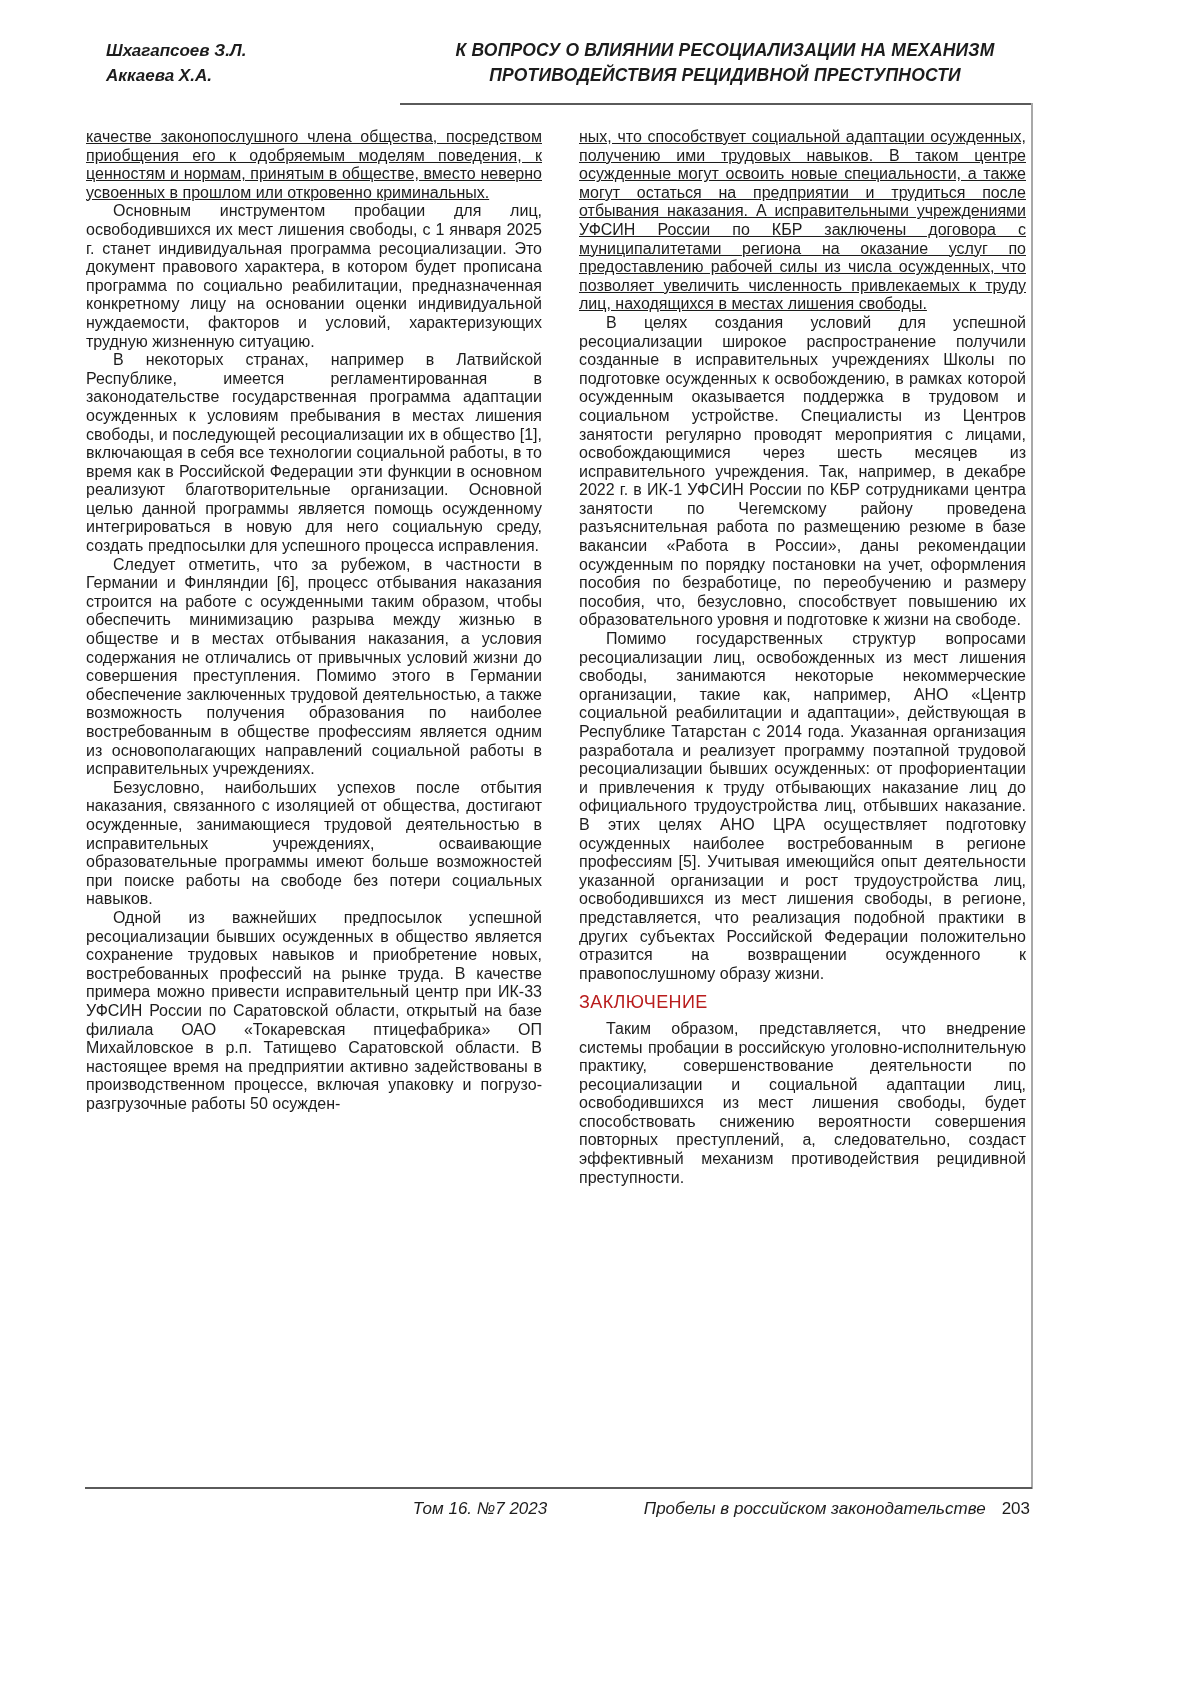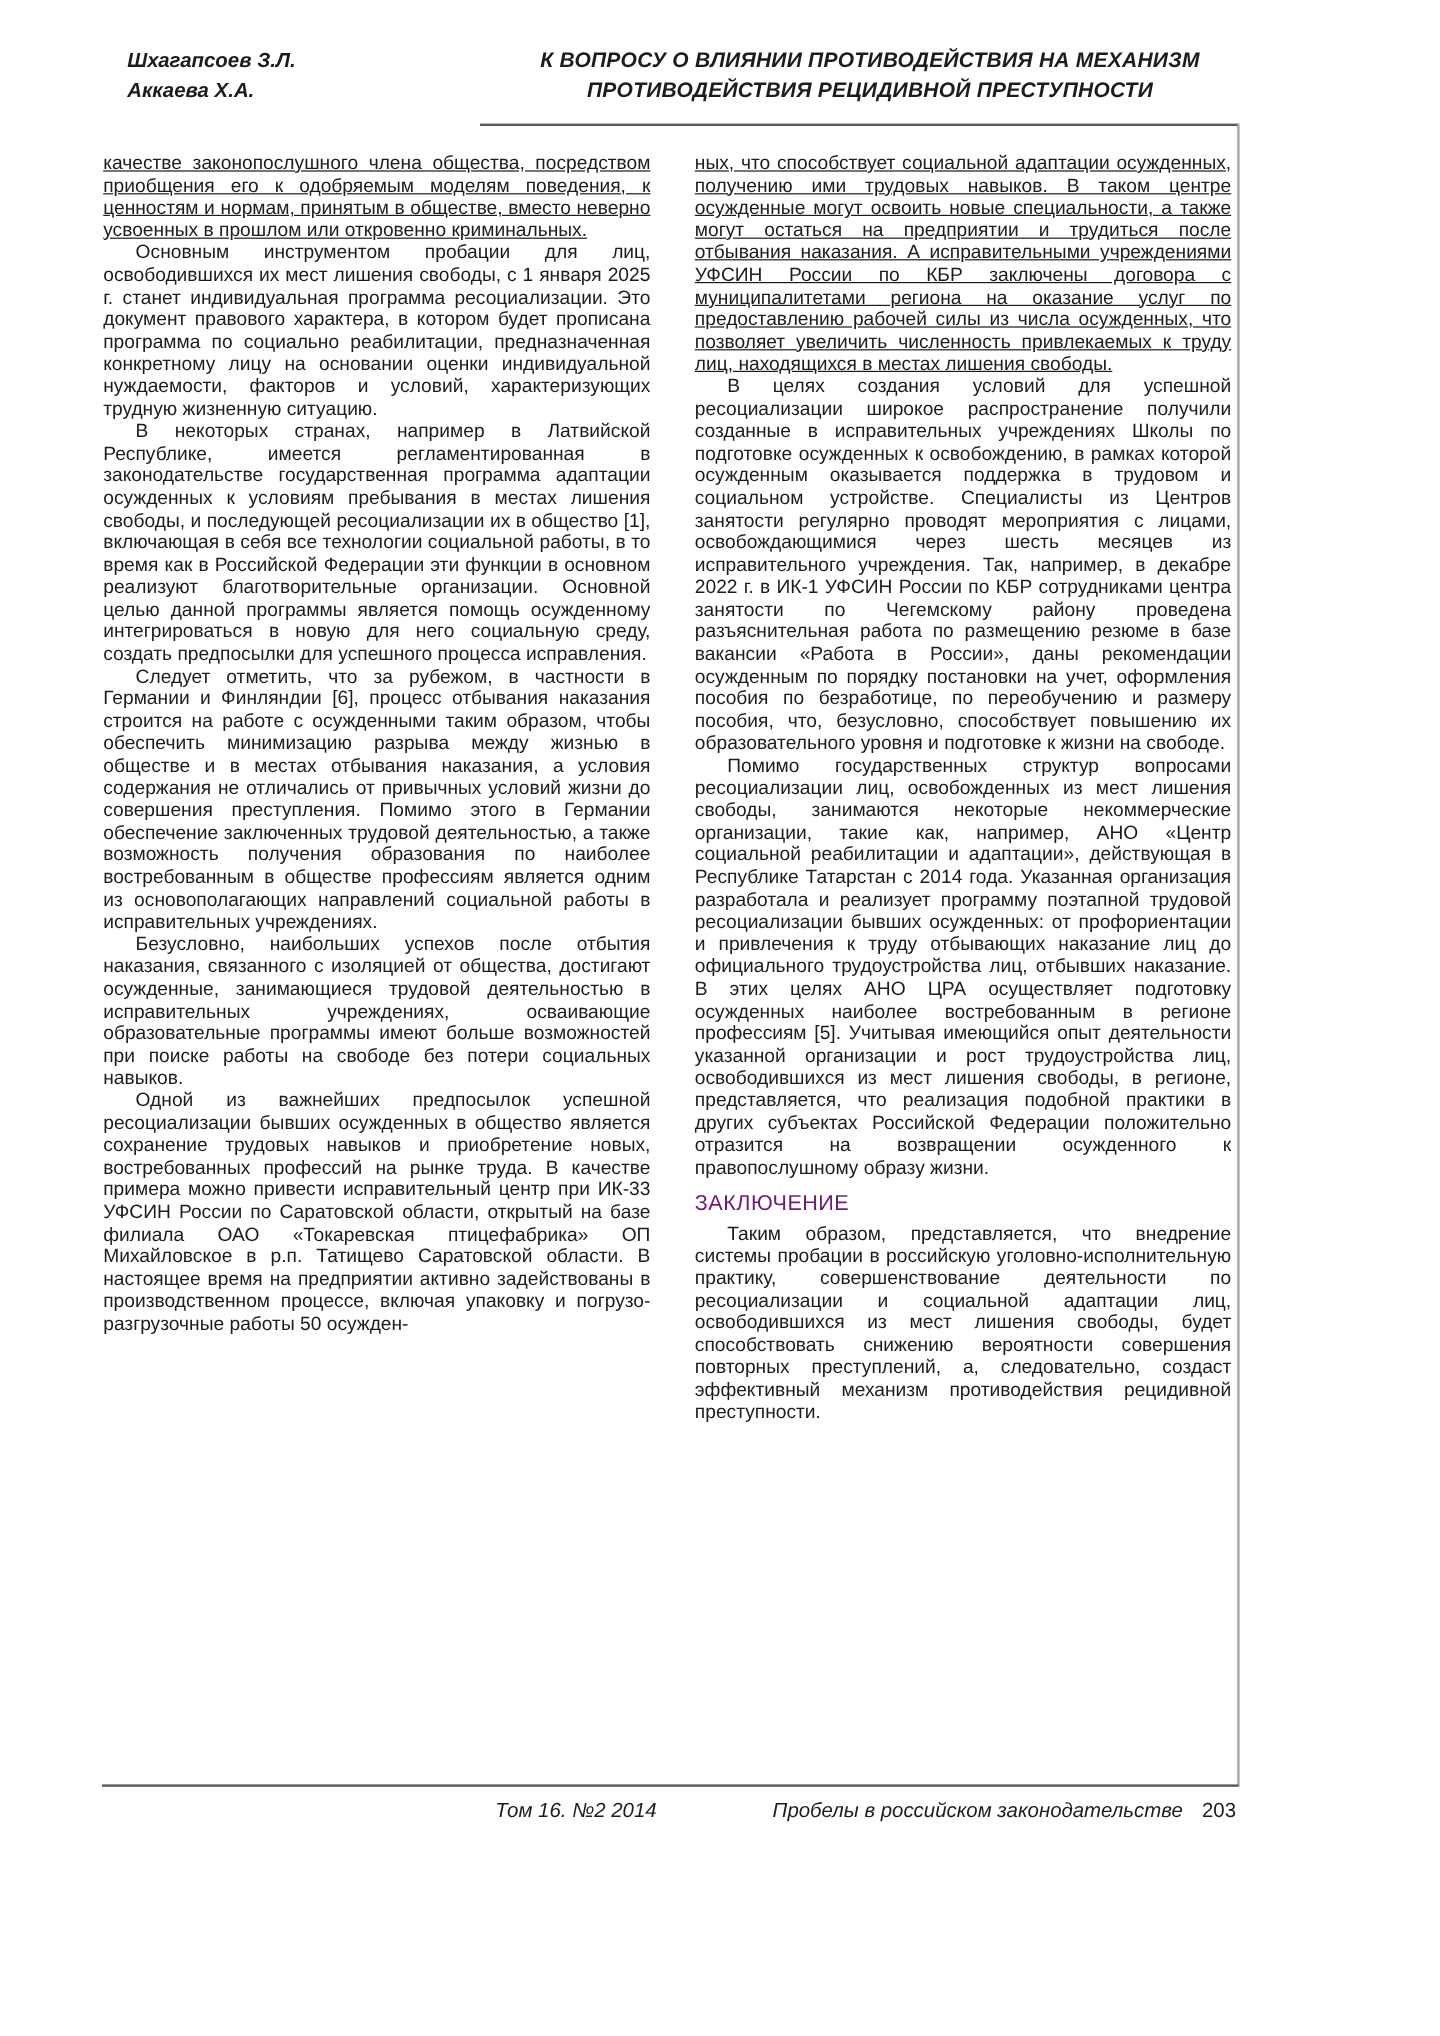--- a/index.html
+++ b/index.html
@@ -63,21 +63,21 @@
   .col-right { left: 563px; width: 447px; margin-left: 16px; }
   .para { text-indent: 27px; }
   .para.noindent { text-indent: 0; text-decoration: underline; }
   .section-heading {
     font-size: 18px;
     font-weight: normal;
     letter-spacing: 0.4px;
     margin: 10px 0 8px 0;
     text-align: left;
     text-indent: 0;
-    color: #701a75;
+    color: #b91c1c;
   }
   .footer-rule {
     position: absolute;
     left: 85px;
     width: 947px;
     top: 1487px;
     height: 2px;
     background: #5a5a5a;
   }
   .footer-issn {
@@ -115,21 +115,21 @@
 <body>
 
 <div class="page">
 
   <div class="authors">
     <div>Шхагапсоев З.Л.</div>
     <div>Аккаева Х.А.</div>
   </div>
 
   <div class="title">
-    <div>К ВОПРОСУ О ВЛИЯНИИ ПРОТИВОДЕЙСТВИЯ НА МЕХАНИЗМ</div>
+    <div>К ВОПРОСУ О ВЛИЯНИИ РЕСОЦИАЛИЗАЦИИ НА МЕХАНИЗМ</div>
     <div>ПРОТИВОДЕЙСТВИЯ РЕЦИДИВНОЙ ПРЕСТУПНОСТИ</div>
   </div>
 
   <div class="header-rule"></div>
   <div class="side-rule"></div>
 
   <div class="column col-left">
       <p class="para noindent">качестве законопослушного члена общества, посредством приобщения его к одобряемым моделям поведения, к ценностям и нормам, принятым в обществе, вместо неверно усвоенных в прошлом или откровенно криминальных.</p>
       <p class="para">Основным инструментом пробации для лиц, освободившихся их мест лишения свободы, с 1 января 2025 г. станет индивидуальная программа ресоциализации. Это документ правового характера, в котором будет прописана программа по социально реабилитации, предназначенная конкретному лицу на основании оценки индивидуальной нуждаемости, факторов и условий, характеризующих трудную жизненную ситуацию.</p>
       <p class="para">В некоторых странах, например в Латвийской Республике, имеется регламентированная в законодательстве государственная программа адаптации осужденных к условиям пребывания в местах лишения свободы, и последующей ресоциализации их в общество [1], включающая в себя все технологии социальной работы, в то время как в Российской Федерации эти функции в основном реализуют благотворительные организации. Основной целью данной программы является помощь осужденному интегрироваться в новую для него социальную среду, создать предпосылки для успешного процесса исправления.</p>
@@ -141,19 +141,19 @@
       <p class="para noindent">ных, что способствует социальной адаптации осужденных, получению ими трудовых навыков. В таком центре осужденные могут освоить новые специальности, а также могут остаться на предприятии и трудиться после отбывания наказания. А исправительными учреждениями УФСИН России по КБР заключены договора с муниципалитетами региона на оказание услуг по предоставлению рабочей силы из числа осужденных, что позволяет увеличить численность привлекаемых к труду лиц, находящихся в местах лишения свободы.</p>
       <p class="para">В целях создания условий для успешной ресоциализации широкое распространение получили созданные в исправительных учреждениях Школы по подготовке осужденных к освобождению, в рамках которой осужденным оказывается поддержка в трудовом и социальном устройстве. Специалисты из Центров занятости регулярно проводят мероприятия с лицами, освобождающимися через шесть месяцев из исправительного учреждения. Так, например, в декабре 2022 г. в ИК-1 УФСИН России по КБР сотрудниками центра занятости по Чегемскому району проведена разъяснительная работа по размещению резюме в базе вакансии «Работа в России», даны рекомендации осужденным по порядку постановки на учет, оформления пособия по безработице, по переобучению и размеру пособия, что, безусловно, способствует повышению их образовательного уровня и подготовке к жизни на свободе.</p>
       <p class="para">Помимо государственных структур вопросами ресоциализации лиц, освобожденных из мест лишения свободы, занимаются некоторые некоммерческие организации, такие как, например, АНО «Центр социальной реабилитации и адаптации», действующая в Республике Татарстан с 2014 года. Указанная организация разработала и реализует программу поэтапной трудовой ресоциализации бывших осужденных: от профориентации и привлечения к труду отбывающих наказание лиц до официального трудоустройства лиц, отбывших наказание. В этих целях АНО ЦРА осуществляет подготовку осужденных наиболее востребованным в регионе профессиям [5]. Учитывая имеющийся опыт деятельности указанной организации и рост трудоустройства лиц, освободившихся из мест лишения свободы, в регионе, представляется, что реализация подобной практики в других субъектах Российской Федерации положительно отразится на возвращении осужденного к правопослушному образу жизни.</p>
       <h2 class="section-heading">ЗАКЛЮЧЕНИЕ</h2>
       <p class="para">Таким образом, представляется, что внедрение системы пробации в российскую уголовно-исполнительную практику, совершенствование деятельности по ресоциализации и социальной адаптации лиц, освободившихся из мест лишения свободы, будет способствовать снижению вероятности совершения повторных преступлений, а, следовательно, создаст эффективный механизм противодействия рецидивной преступности.</p>
     </div>
 
   <div class="footer-rule"></div>
 
 
-  <div class="footer-volume">Том 16. №2 2014</div>
+  <div class="footer-volume">Том 16. №7 2023</div>
 
   <div class="footer-journal">
     <span>Пробелы в российском законодательстве</span><span class="pagenum">203</span>
   </div>
 
 </div>
 
 </body></html>

